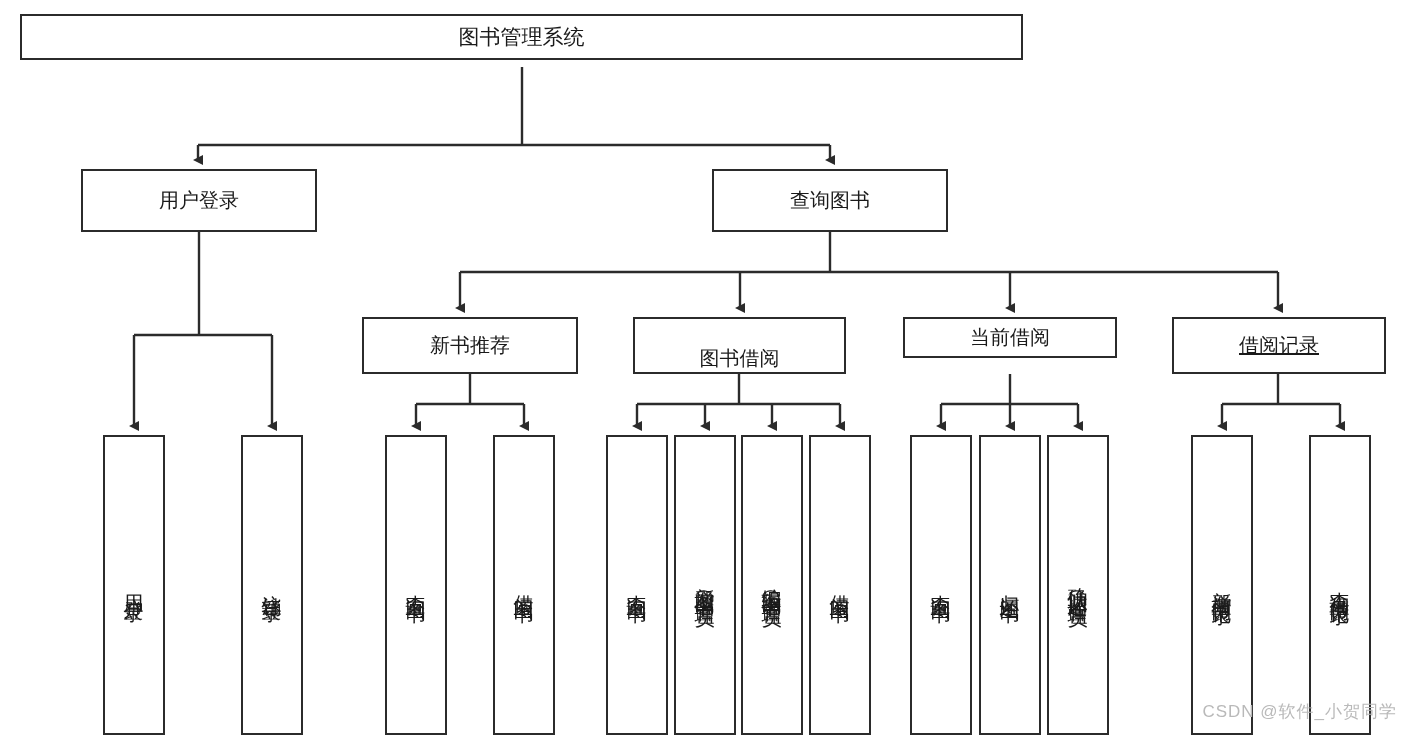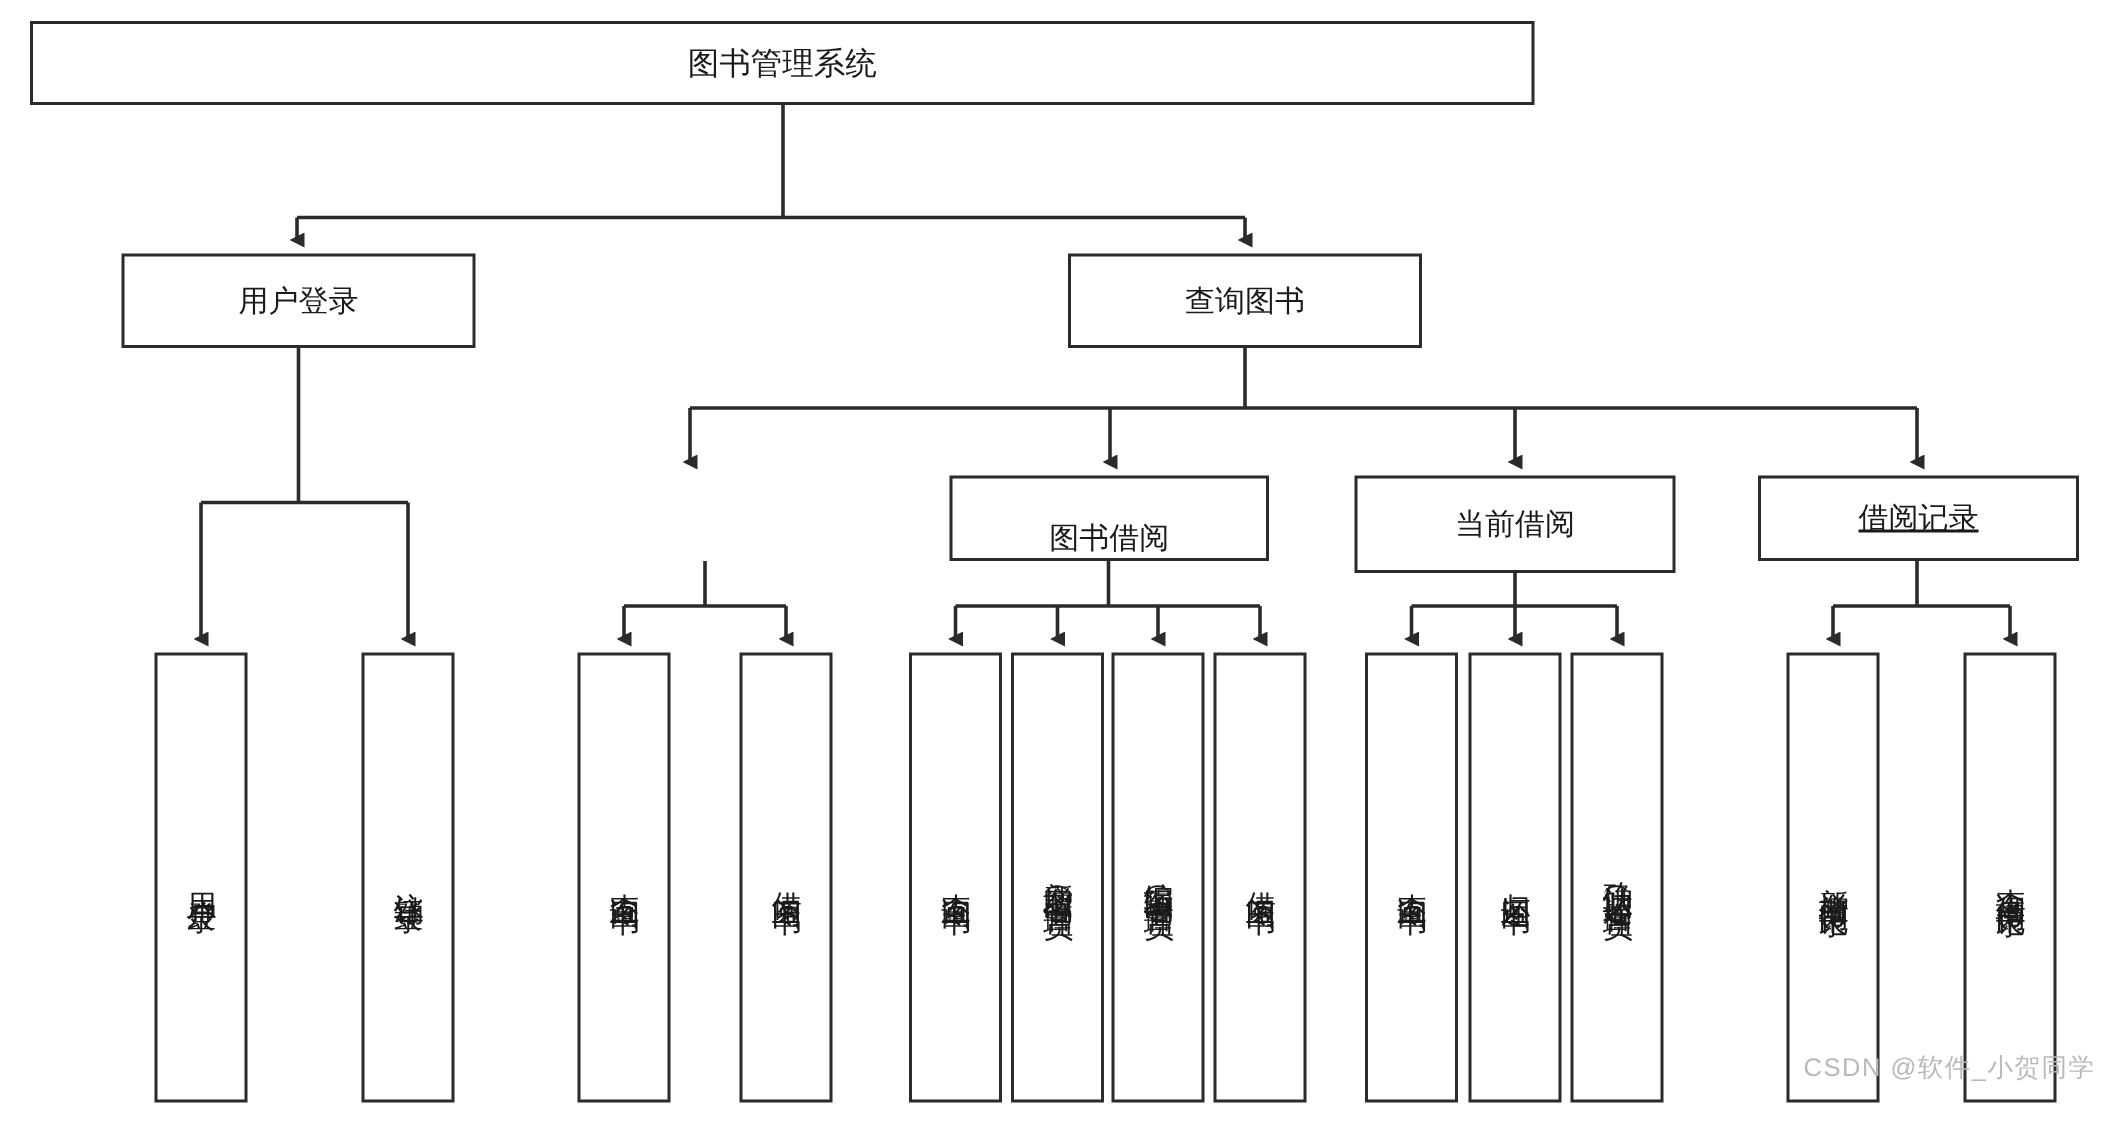--- a/index.html
+++ b/index.html
@@ -118,35 +118,38 @@
       <path d="M1010,404 L1010,426" marker-end="url(#arrow)"></path>
       <path d="M1078,404 L1078,426" marker-end="url(#arrow)"></path>
 
       <path d="M1278,374 L1278,404"></path>
       <path d="M1222,404 L1340,404"></path>
       <path d="M1222,404 L1222,426" marker-end="url(#arrow)"></path>
       <path d="M1340,404 L1340,426" marker-end="url(#arrow)"></path>
     </g>
   </svg>
 
-  <div class="node root" style="left:20px; top:14px; width:1003px; height:56px;">
+  <div class="node root" style="left:20px; top:14px; width:1003px; height:46px;">
     <span>图书管理系统</span>
   </div>
 
   <div class="node level2" style="left:81px; top:169px; width:236px; height:63px;">
     <span>用户登录</span>
   </div>
   <div class="node level2" style="left:712px; top:169px; width:236px; height:63px;">
     <span>查询图书</span>
   </div>
 
+  <div class="node level3" style="left:362px; top:317px; width:216px; height:57px;">
+    <span>新书推荐</span>
+  </div>
   <div class="node level3" style="left:633px; top:317px; width:213px; height:57px;align-items:flex-end;">
     <span>图书借阅</span>
   </div>
-  <div class="node level3" style="left:903px; top:317px; width:214px; height:65px;">
+  <div class="node level3" style="left:903px; top:317px; width:214px; height:41px;">
     <span>当前借阅</span>
   </div>
   <div class="node level3" style="left:1172px; top:317px; width:214px; height:57px;text-decoration:underline;">
     <span>借阅记录</span>
   </div>
 
   <div class="node leaf" style="left:103px; top:435px; width:62px; height:300px;">
     <span class="vtext">用户登录</span>
   </div>
   <div class="node leaf" style="left:241px; top:435px; width:62px; height:300px;">

